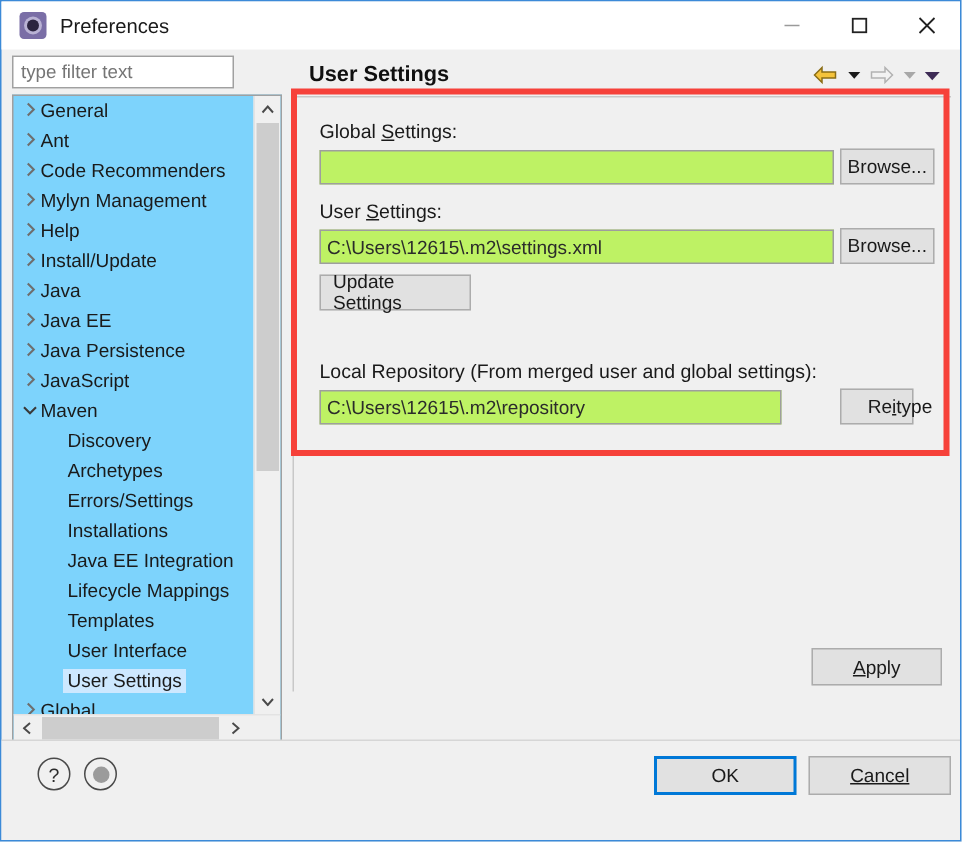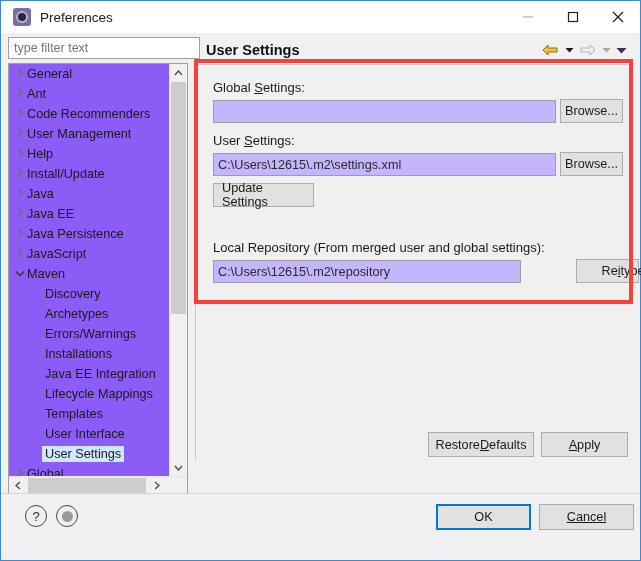--- a/index.html
+++ b/index.html
@@ -44,35 +44,35 @@
   .win-btn{
     width:45px;height:32px;display:flex;align-items:center;justify-content:center;
   }
   .win-btn svg{display:block;}
 
   
   .tree-panel{
     position:absolute;left:7px;top:36px;width:180px;height:458px;
   }
   .filter-box{
-    position:absolute;left:0;top:0;width:192px;height:22px;
+    position:absolute;left:0;top:0;width:148px;height:22px;
     box-sizing:border-box;
     border:1px solid #a0a0a0;background:#ffffff;
     display:flex;align-items:center;
   }
   .filter-box input{
     border:0;outline:0;background:transparent;
     font-family:"Liberation Sans","DejaVu Sans",sans-serif;
     font-size:12.5px;color:#6d6d6d;
     width:100%;padding:0 5px;
   }
   .tree-box{
     position:absolute;left:0;top:26px;width:180px;height:432px;
     box-sizing:border-box;
-    border:1px solid #a0a0a0;background:#8b5cf6;
+    border:1px solid #a0a0a0;background:#7dd3fc;
     overflow:hidden;
   }
   .tree-scrollarea{
     position:absolute;left:0;top:0;width:161px;height:412px;
     overflow:hidden;
   }
   .tree-item{
     height:20px;display:flex;align-items:center;
     white-space:nowrap;font-size:12.7px;color:#1a1a1a;
     padding-left:4px;
@@ -139,21 +139,21 @@
     border-top:1px solid #c8c8c8;
     border-left:1px solid #c8c8c8;
     background:#f0f0f0;
   }
   .group-label{
     font-size:13px;color:#1a1a1a;
   }
   .u{text-decoration:underline;}
   .txt{
     box-sizing:border-box;height:23px;
-    border:1px solid #9e9e9e;background:#c4b5fd;
+    border:1px solid #9e9e9e;background:#bef264;
     font-family:"Liberation Sans","DejaVu Sans",sans-serif;
     font-size:12.7px;color:#2b2b2b;
     padding:0 4px;outline:none;
   }
   .btn{
     box-sizing:border-box;height:24px;
     border:1px solid #acacac;background:#e1e1e1;
     font-family:"Liberation Sans","DejaVu Sans",sans-serif;
     font-size:12.7px;color:#1a1a1a;
     display:flex;align-items:center;justify-content:center;
@@ -165,21 +165,21 @@
   .fld-global{position:absolute;left:17px;top:35px;width:343px;}
   .btn-browse1{position:absolute;left:364px;top:34px;width:63px;}
 
   .lbl-user{position:absolute;left:17px;top:68px;}
   .fld-user{position:absolute;left:17px;top:88px;width:343px;}
   .btn-browse2{position:absolute;left:364px;top:87px;width:63px;}
   .btn-update{position:absolute;left:17px;top:118px;width:101px;}
 
   .lbl-local{position:absolute;left:17px;top:175px;}
   .fld-local{position:absolute;left:17px;top:195px;width:308px;}
-  .btn-reindex{position:absolute;left:380px;top:194px;width:63px;padding-left:39px;}
+  .btn-reindex{position:absolute;left:364px;top:194px;width:49px;padding-left:39px;}
 
   .btn-restore{position:absolute;right:100px;bottom:4px;width:106px;height:25px;}
   .btn-apply{position:absolute;right:6px;bottom:4px;width:87px;height:25px;}
 
   
   .bottom-sep{
     position:absolute;left:0;right:0;bottom:66px;height:1px;background:#d6d6d6;
   }
   .bottom-bar{
     position:absolute;left:0;right:0;bottom:0;height:66px;background:#f0f0f0;
@@ -269,21 +269,21 @@
           <div class="tree-item">
             <span class="arrow"><svg width="7" height="10" viewBox="0 0 7 10">
                 <polyline points="1.5,1 5.5,5 1.5,9" fill="none" stroke="#6e6e6e" stroke-width="1.4"></polyline>
               </svg></span>
             <span class="lbl">Code Recommenders</span>
           </div>
           <div class="tree-item">
             <span class="arrow"><svg width="7" height="10" viewBox="0 0 7 10">
                 <polyline points="1.5,1 5.5,5 1.5,9" fill="none" stroke="#6e6e6e" stroke-width="1.4"></polyline>
               </svg></span>
-            <span class="lbl">User Management</span>
+            <span class="lbl">Mylyn Management</span>
           </div>
           <div class="tree-item">
             <span class="arrow"><svg width="7" height="10" viewBox="0 0 7 10">
                 <polyline points="1.5,1 5.5,5 1.5,9" fill="none" stroke="#6e6e6e" stroke-width="1.4"></polyline>
               </svg></span>
             <span class="lbl">Help</span>
           </div>
           <div class="tree-item">
             <span class="arrow"><svg width="7" height="10" viewBox="0 0 7 10">
                 <polyline points="1.5,1 5.5,5 1.5,9" fill="none" stroke="#6e6e6e" stroke-width="1.4"></polyline>
@@ -320,21 +320,21 @@
               </svg></span>
             <span class="lbl">Maven</span>
           </div>
           <div class="tree-item child">
             <span class="lbl">Discovery</span>
           </div>
           <div class="tree-item child">
             <span class="lbl">Archetypes</span>
           </div>
           <div class="tree-item child">
-            <span class="lbl">Errors/Warnings</span>
+            <span class="lbl">Errors/Settings</span>
           </div>
           <div class="tree-item child">
             <span class="lbl">Installations</span>
           </div>
           <div class="tree-item child">
             <span class="lbl">Java EE Integration</span>
           </div>
           <div class="tree-item child">
             <span class="lbl">Lifecycle Mappings</span>
           </div>
@@ -431,25 +431,20 @@
       <div class="btn btn-update">Update Settings</div>
 
       <div class="group-label lbl-local">Local Repository (From merged user and global settings):</div>
       <input class="txt fld-local" type="text" value="C:\Users\12615\.m2\repository" style="">
       <div class="btn btn-reindex">
           <span>Re</span>
           <span class="u">i</span>
           <span>type</span>
         </div>
 
-      <div class="btn btn-restore">
-          <span>Restore </span>
-          <span class="u">D</span>
-          <span>efaults</span>
-        </div>
       <div class="btn btn-apply">
           <span></span>
           <span class="u">A</span>
           <span>pply</span>
         </div>
     </div>
   </div>
 
   <div class="bottom-sep"></div>
   <div class="bottom-bar">

